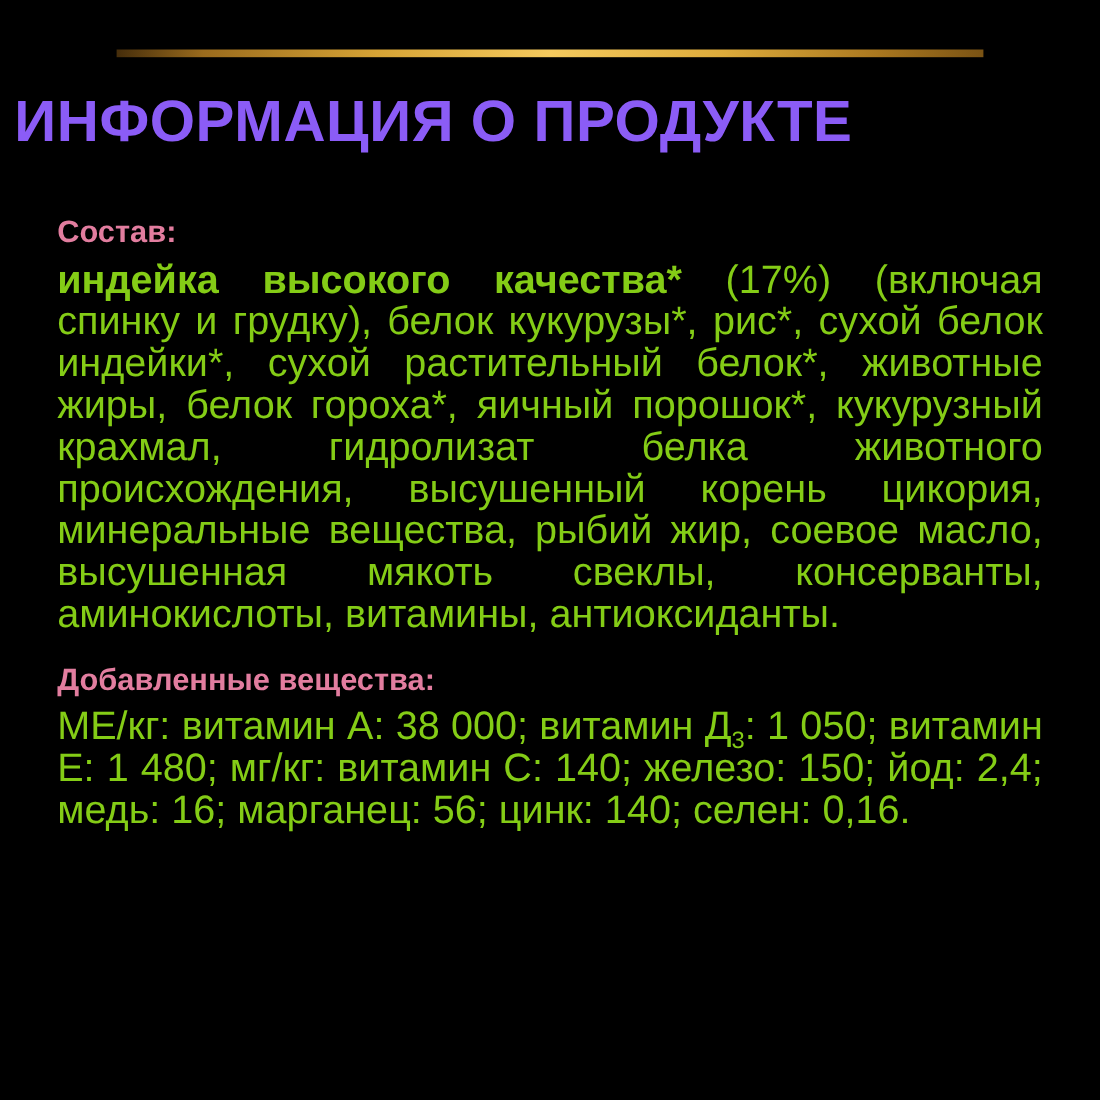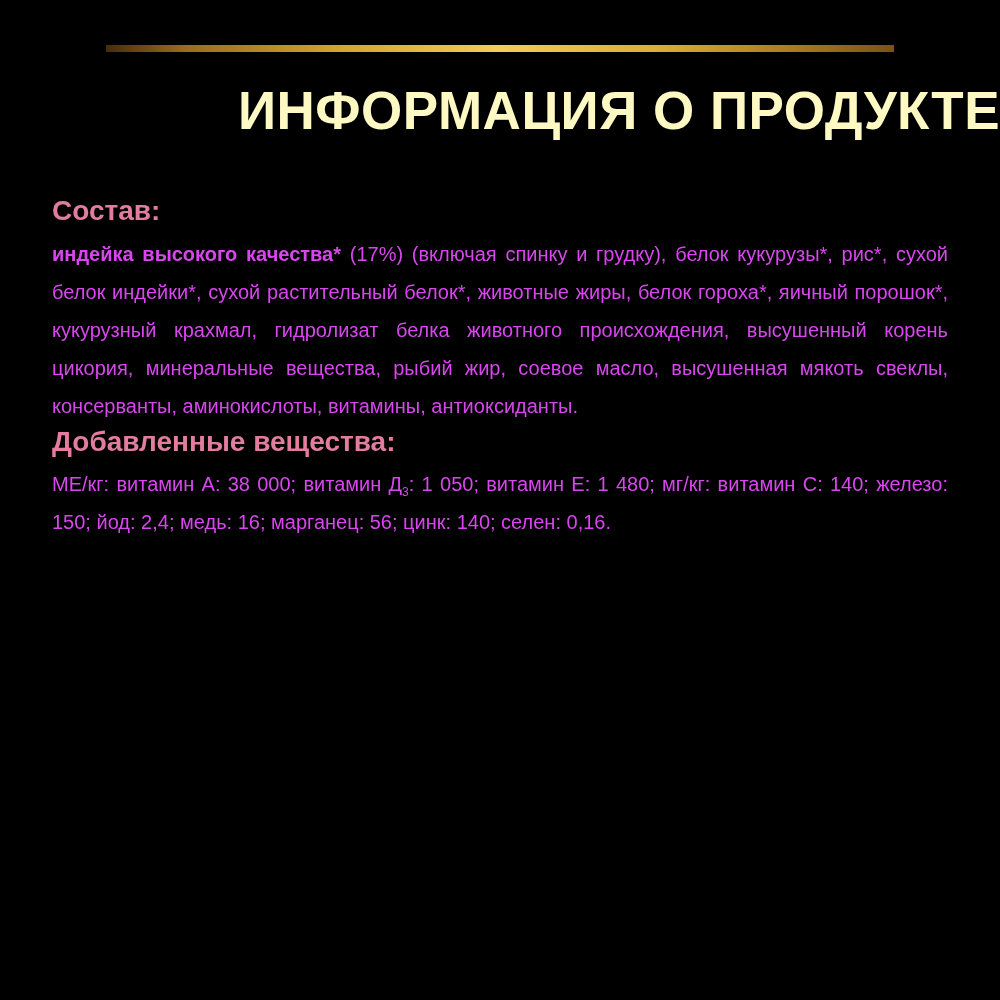--- a/index.html
+++ b/index.html
@@ -23,56 +23,57 @@
       #452d0b 0%,
       #9a6b1d 10%,
       #d6a335 30%,
       #f5ca5e 50%,
       #ddab3b 70%,
       #a9771f 88%,
       #7a5314 100%);
   }
   .page-title {
     margin: 30px 0 0 0;
-    text-align: right;
+    text-align: left;
     font-size: 53px;
     font-weight: 700;
     letter-spacing: 0.5px;
-    color: #fef9c3;
+    color: #8b5cf6;
     line-height: 1.1;
+    padding-left: 13px;
   }
   .content {
     padding: 0 52px;
   }
   .section-heading {
     color: #e27d9f;
     font-size: 28px;
     font-weight: 700;
     margin: 0 0 7px 0;
     line-height: 1.2;
   }
   .body-text {
     margin: 0;
-    font-size: 20px;
+    font-size: 36px;
     line-height: 38px;
     text-align: justify;
-    color: #d946ef;
+    color: #84cc16;
   }
   .lead-bold {
     font-weight: 700;
   }
   .footnote {
     margin: 20px 0 0 0;
     font-size: 27px;
     line-height: 38px;
     text-align: left;
     color: #ffffff;
   }
   #section-composition { margin-top: 54px; }
-  #section-additives  { }
+  #section-additives  { margin-top: 24px; }
   #section-guaranteed { margin-top: 26px; }
   sub {
     font-size: 0.6em;
     line-height: 0;
   }
 </style>
 </head>
 <body>
 
 <div class="gold-bar"></div>

